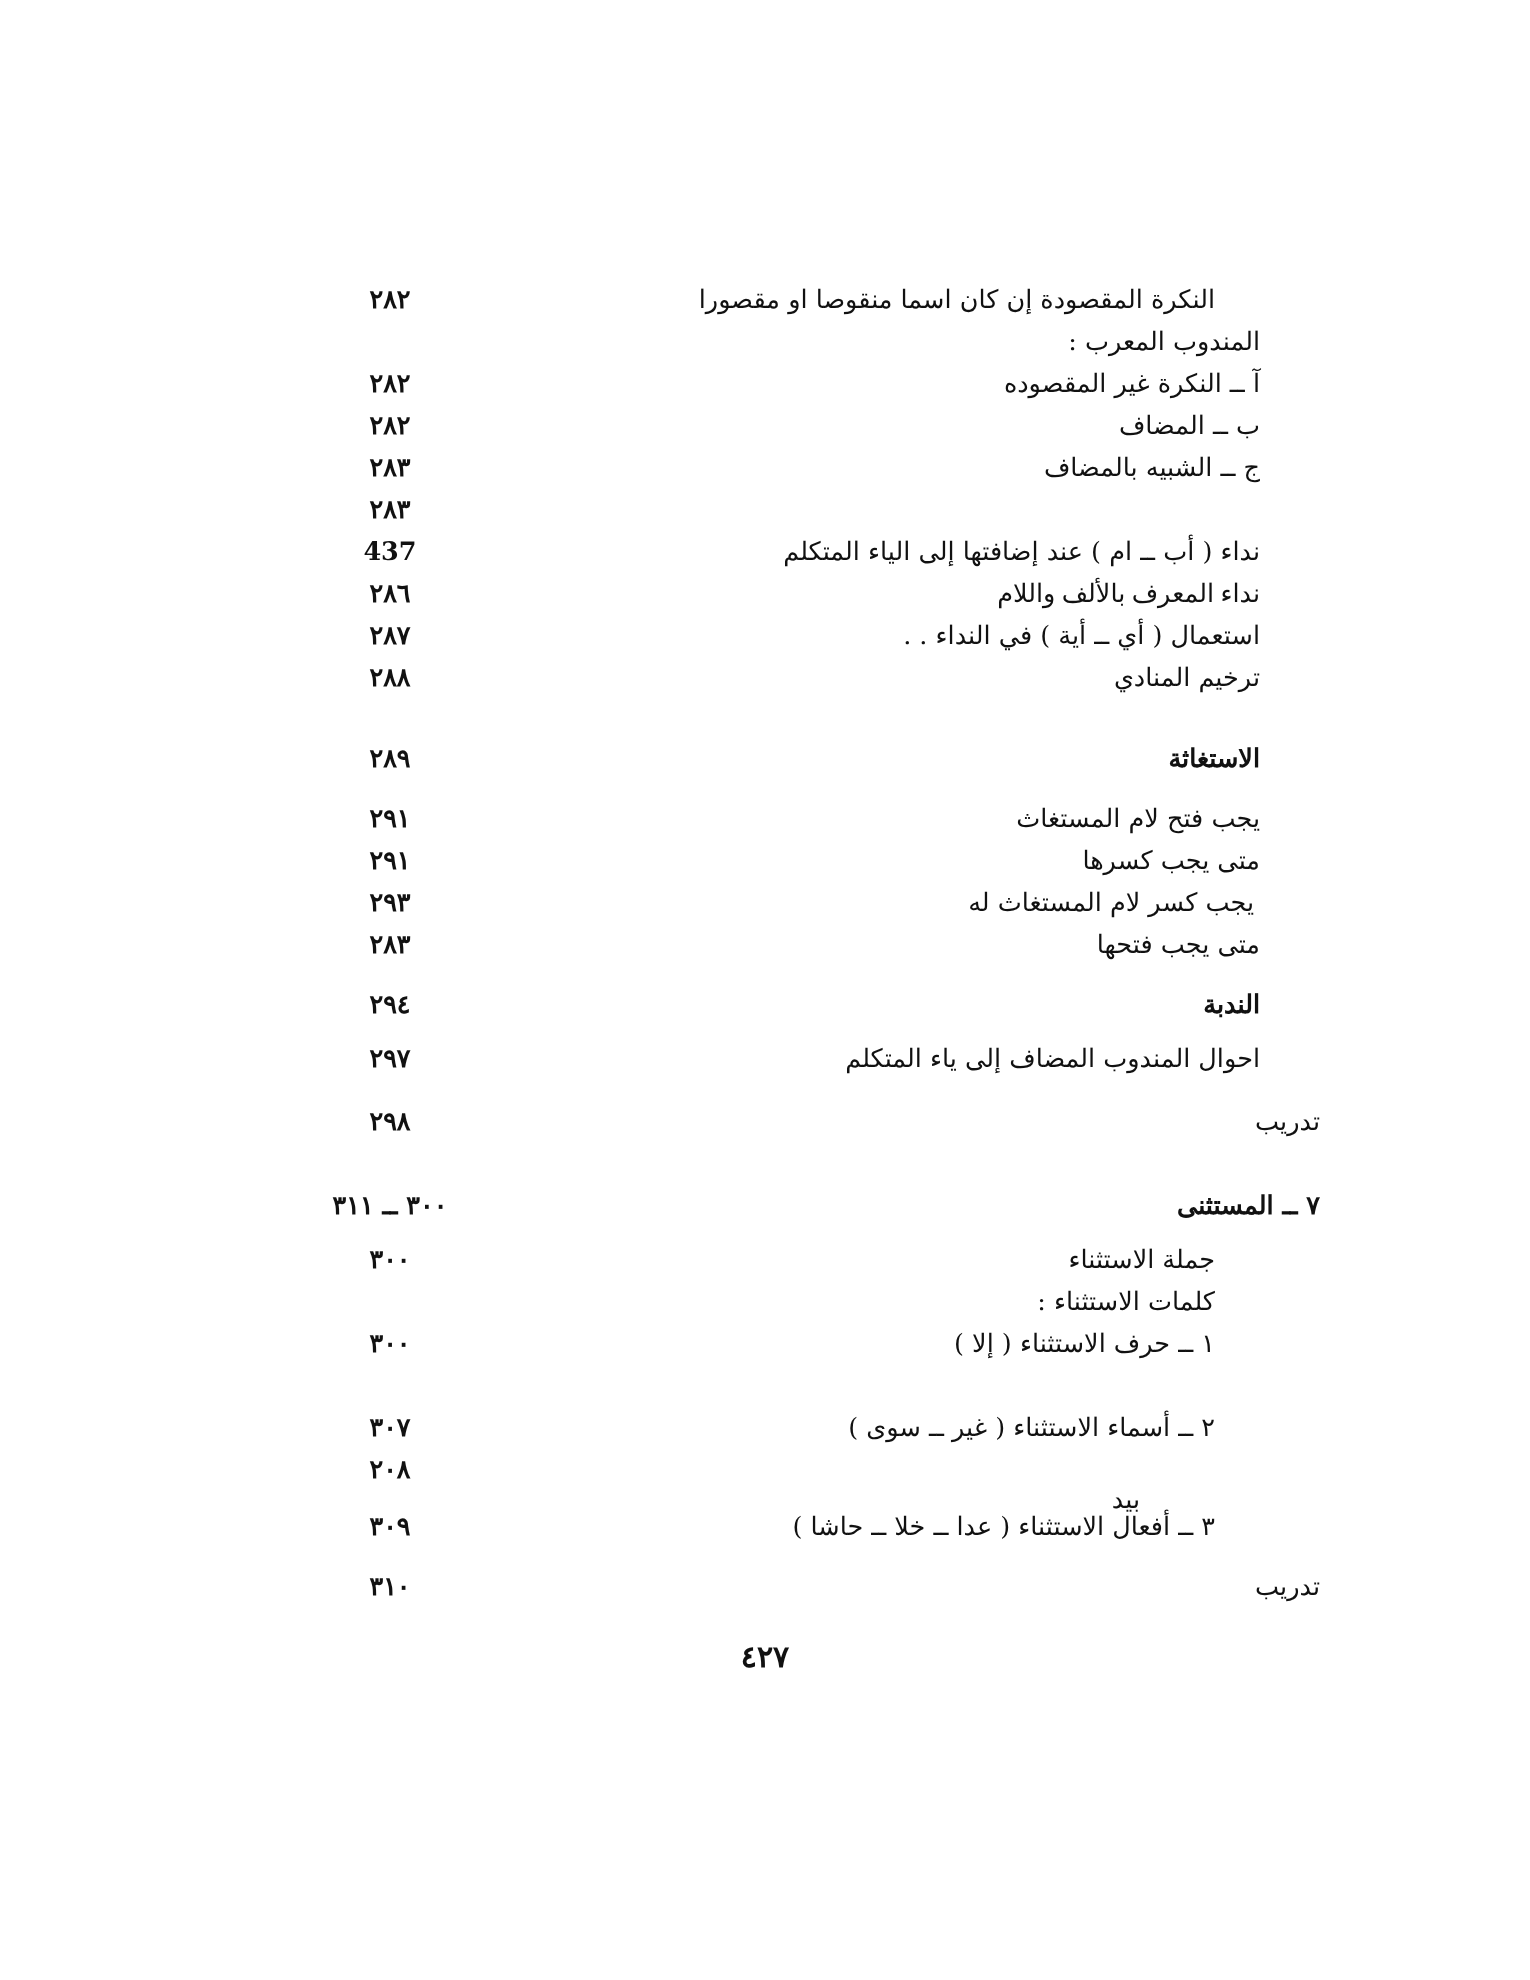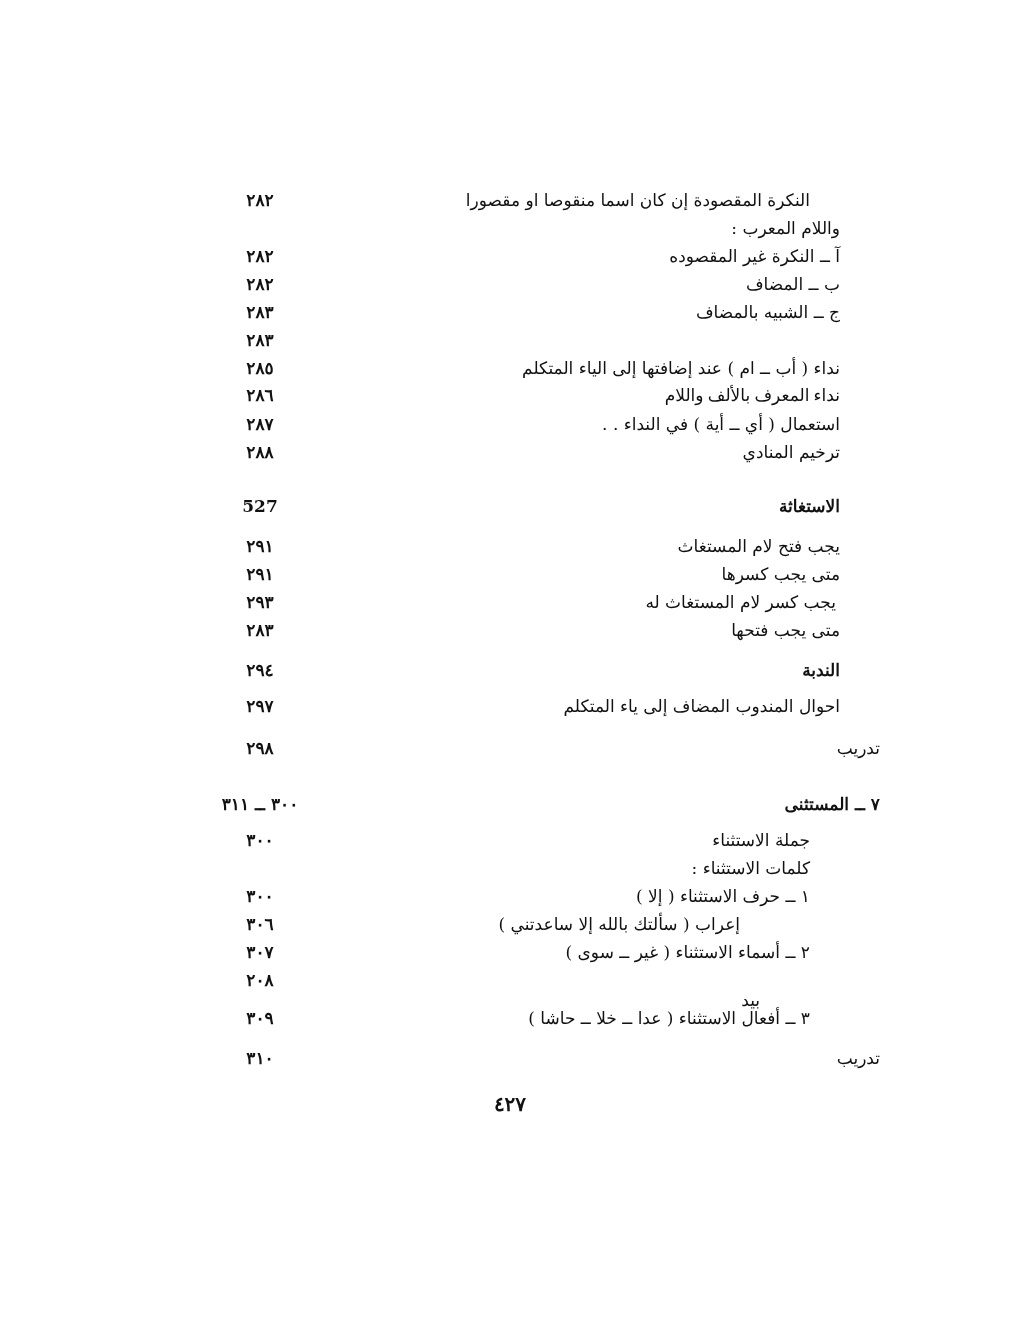--- a/index.html
+++ b/index.html
@@ -18,55 +18,55 @@
 </head>
 <body>
 
 <div class="page" id="page">
     <div class="row" style="top: 186px;">
       <span class="num">٢٨٢</span>
       <span class="title" style="right: 30px;">النكرة المقصودة إن كان اسما منقوصا او مقصورا</span>
     </div>
     <div class="row" style="top: 214px;">
       <span class="num"></span>
-      <span class="title" style="right: 0px;">واللام المعرب :</span>
+      <span class="title" style="right: 0px;">المندوب المعرب :</span>
     </div>
     <div class="row" style="top: 242px;">
       <span class="num">٢٨٢</span>
       <span class="title" style="right: 0px;">آ ــ النكرة غير المقصوده</span>
     </div>
     <div class="row" style="top: 270px;">
       <span class="num">٢٨٢</span>
       <span class="title" style="right: 0px;">ب ــ المضاف</span>
     </div>
     <div class="row" style="top: 298px;">
       <span class="num">٢٨٣</span>
       <span class="title" style="right: 0px;">ج ــ الشبيه بالمضاف</span>
     </div>
     <div class="row" style="top: 326px;">
       <span class="num">٢٨٣</span>
     </div>
     <div class="row" style="top: 354px;">
-      <span class="num">٢٨٥</span>
+      <span class="num">437</span>
       <span class="title" style="right: 0px;">نداء ( أب ــ ام ) عند إضافتها إلى الياء المتكلم</span>
     </div>
     <div class="row" style="top: 382px; font-family: Liberation Serif, serif;">
       <span class="num">٢٨٦</span>
       <span class="title" style="right: 0px;">نداء المعرف بالألف واللام</span>
     </div>
     <div class="row" style="top: 410px;">
       <span class="num">٢٨٧</span>
       <span class="title" style="right: 0px;">استعمال ( أي ــ أية ) في النداء . .</span>
     </div>
     <div class="row" style="top: 438px;">
       <span class="num">٢٨٨</span>
       <span class="title" style="right: 0px;">ترخيم المنادي</span>
     </div>
     <div class="row" style="top: 492px;">
-      <span class="num">527</span>
+      <span class="num">٢٨٩</span>
       <span class="title bold" style="right: 0px;">الاستغاثة</span>
     </div>
     <div class="row" style="top: 532px;">
       <span class="num">٢٩١</span>
       <span class="title" style="right: 0px;">يجب فتح لام المستغاث</span>
     </div>
     <div class="row" style="top: 560px;">
       <span class="num">٢٩١</span>
       <span class="title" style="right: 0px;">متى يجب كسرها</span>
     </div>
@@ -99,24 +99,20 @@
       <span class="title" style="right: 30px;">جملة الاستثناء</span>
     </div>
     <div class="row" style="top: 854px;">
       <span class="num"></span>
       <span class="title" style="right: 30px;">كلمات الاستثناء :</span>
     </div>
     <div class="row" style="top: 882px;">
       <span class="num">٣٠٠</span>
       <span class="title" style="right: 30px;">١ ــ حرف الاستثناء ( إلا )</span>
     </div>
-    <div class="row" style="top: 910px;">
-      <span class="num">٣٠٦</span>
-      <span class="title" style="right: 100px;">إعراب ( سألتك بالله إلا ساعدتني )</span>
-    </div>
     <div class="row" style="top: 938px;">
       <span class="num">٣٠٧</span>
       <span class="title" style="right: 30px; text-align: right;">٢ ــ أسماء الاستثناء ( غير ــ سوى )</span>
     </div>
     <div class="row" style="top: 966px;">
       <span class="num">٢٠٨</span>
       <span class="title" style="right: 80px; margin-top: 20px;">بيد</span>
     </div>
     <div class="row" style="top: 1004px;">
       <span class="num">٣٠٩</span>

